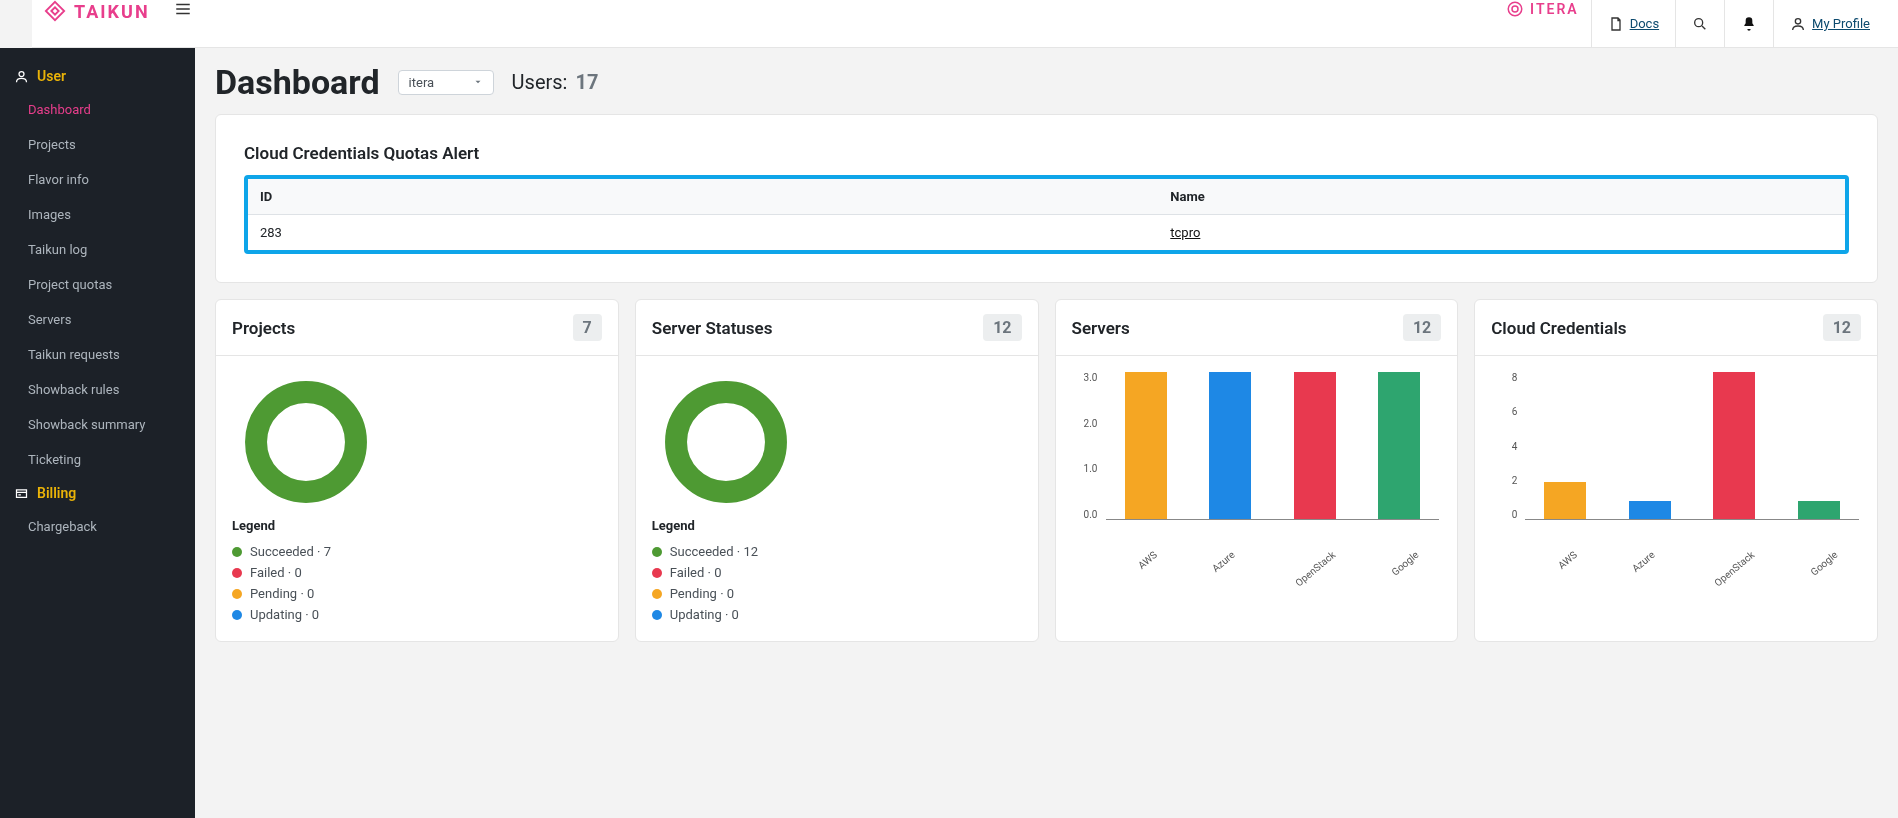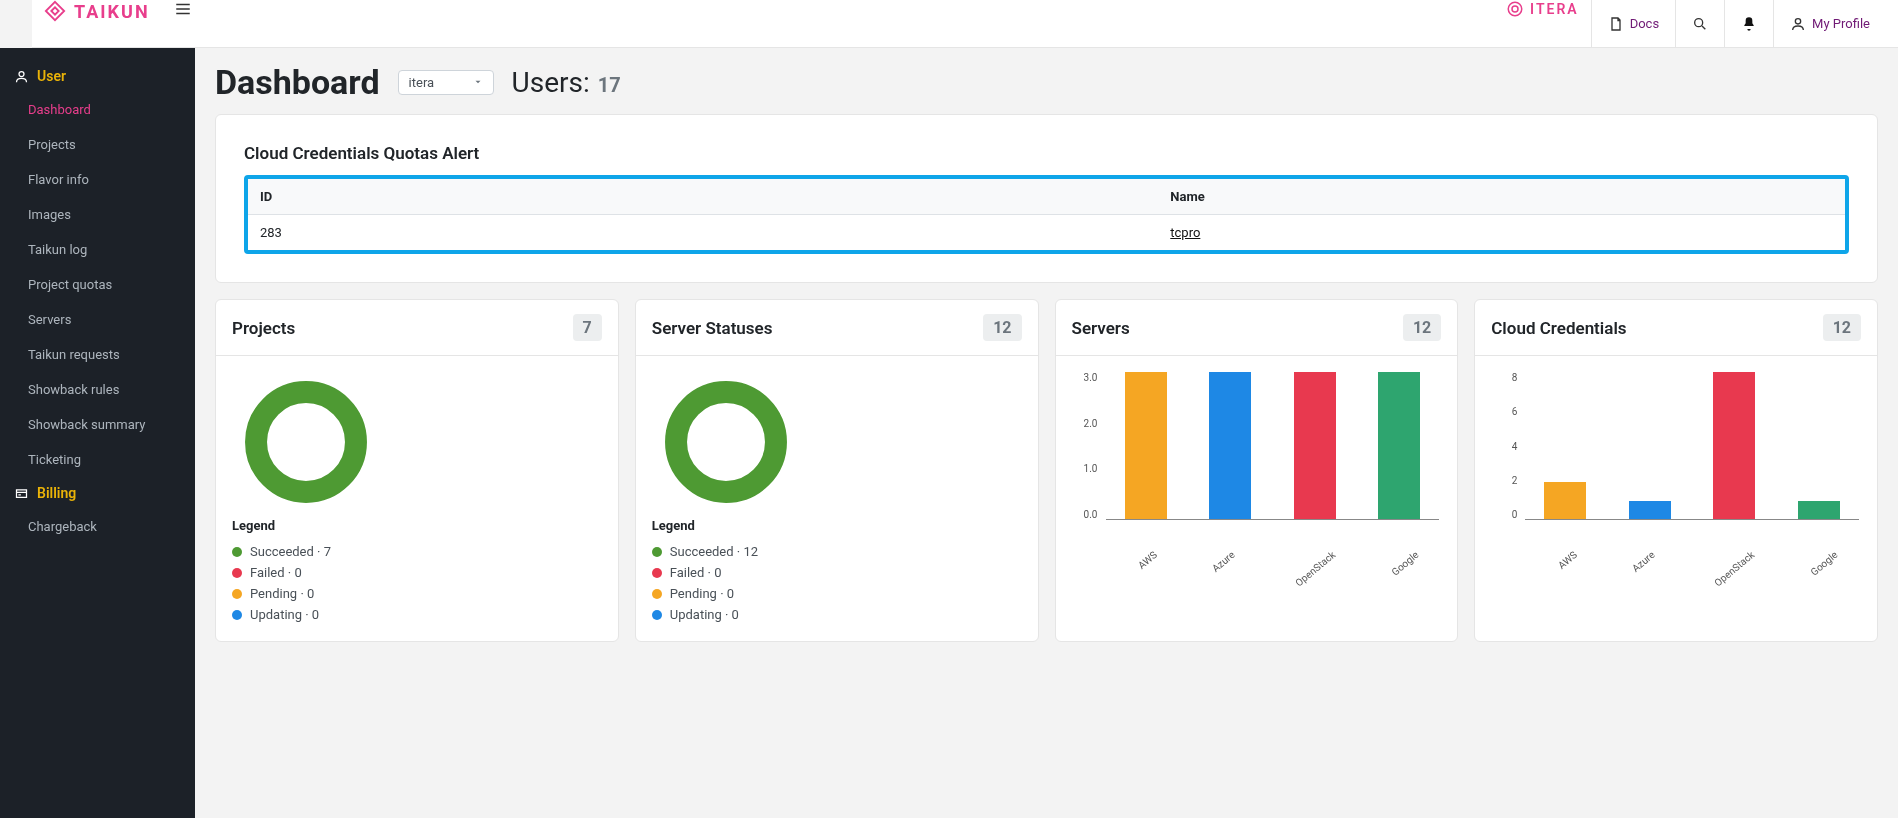--- a/index.html
+++ b/index.html
@@ -6,36 +6,36 @@
   body { margin: 0; font-family: -apple-system, BlinkMacSystemFont, "Segoe UI", Roboto, Helvetica, Arial, sans-serif; background: #f3f3f3; color: #212529; }
 
   
   .topbar { display: flex; align-items: flex-start; height: 48px; background: #fff; border-bottom: 1px solid #e5e5e5; padding: 0 12px; margin-left: 32px; }
   .brand { display:flex; align-items:center; gap:8px; font-weight:700; letter-spacing:2px; color:#e83e8c; font-size:18px; }
   .brand-logo { width:22px; height:22px; }
   .hamburger { margin-left:24px; cursor:pointer; color:#333; }
   .topbar-spacer { flex:1; }
   .topbar-right { display:flex; align-items:stretch; height:100%; }
   .topbar-item { display:flex; align-items:center; padding:0 16px; border-left:1px solid #e5e5e5; color:#333; font-size:13px; }
-  .topbar-item a, .topbar-right a { color:#701a75; }
+  .topbar-item a, .topbar-right a { text-decoration: underline; color:#0c4a6e; }
   .org-logo { display:flex; align-items:center; gap:6px; color:#e83e8c; font-weight:600; letter-spacing:2px; font-size:14px; margin-right:12px; }
 
   
   .layout { display:flex; }
   .sidebar { width:195px; background:#1c2128; color:#adb5bd; min-height:calc(100vh - 48px); padding:12px 0; font-size:13px; }
   .nav-section { display:flex; align-items:center; gap:8px; padding:8px 14px; color:#eab308; font-weight:600; font-size:14px; }
   .nav-item { padding:10px 14px 10px 28px; cursor:pointer; color:#adb5bd; }
   .nav-item.active { color:#e83e8c; }
 
   
   .main { flex:1; padding:14px 20px; overflow:auto; }
   .page-header { display:flex; align-items:center; gap:18px; margin-bottom:12px; }
   .page-title { font-size:34px; font-weight:700; margin:0; color:#212529; }
   .org-select { display:flex; align-items:center; justify-content:space-between; border:1px solid #ced4da; border-radius:4px; padding:4px 10px; font-size:13px; min-width:96px; background:#fff; cursor:pointer; color:#495057; }
-  .users-label { font-size:28px; color:#212529; }
+  .users-label { font-size:20px; color:#212529; }
   .users-count { font-size:20px; font-weight:700; color:#6c757d; margin-left:4px; }
 
   .panel { background:#fff; border:1px solid #e5e5e5; border-radius:6px; padding:28px; margin-bottom:16px; }
   .panel-title { font-size:17px; font-weight:600; margin:0 0 12px 0; color:#212529; }
 
   .tbl { width:100%; border:4px solid #0ea5e9; border-radius:4px; border-collapse:separate; border-spacing:0; font-size:13px; }
   .tbl th { text-align:left; background:#f8f9fa; padding:10px 12px; font-weight:700; border-bottom:1px solid #dee2e6; }
   .tbl td { padding:10px 12px; }
   .tbl td a { color:#111; text-decoration:underline; }
 

